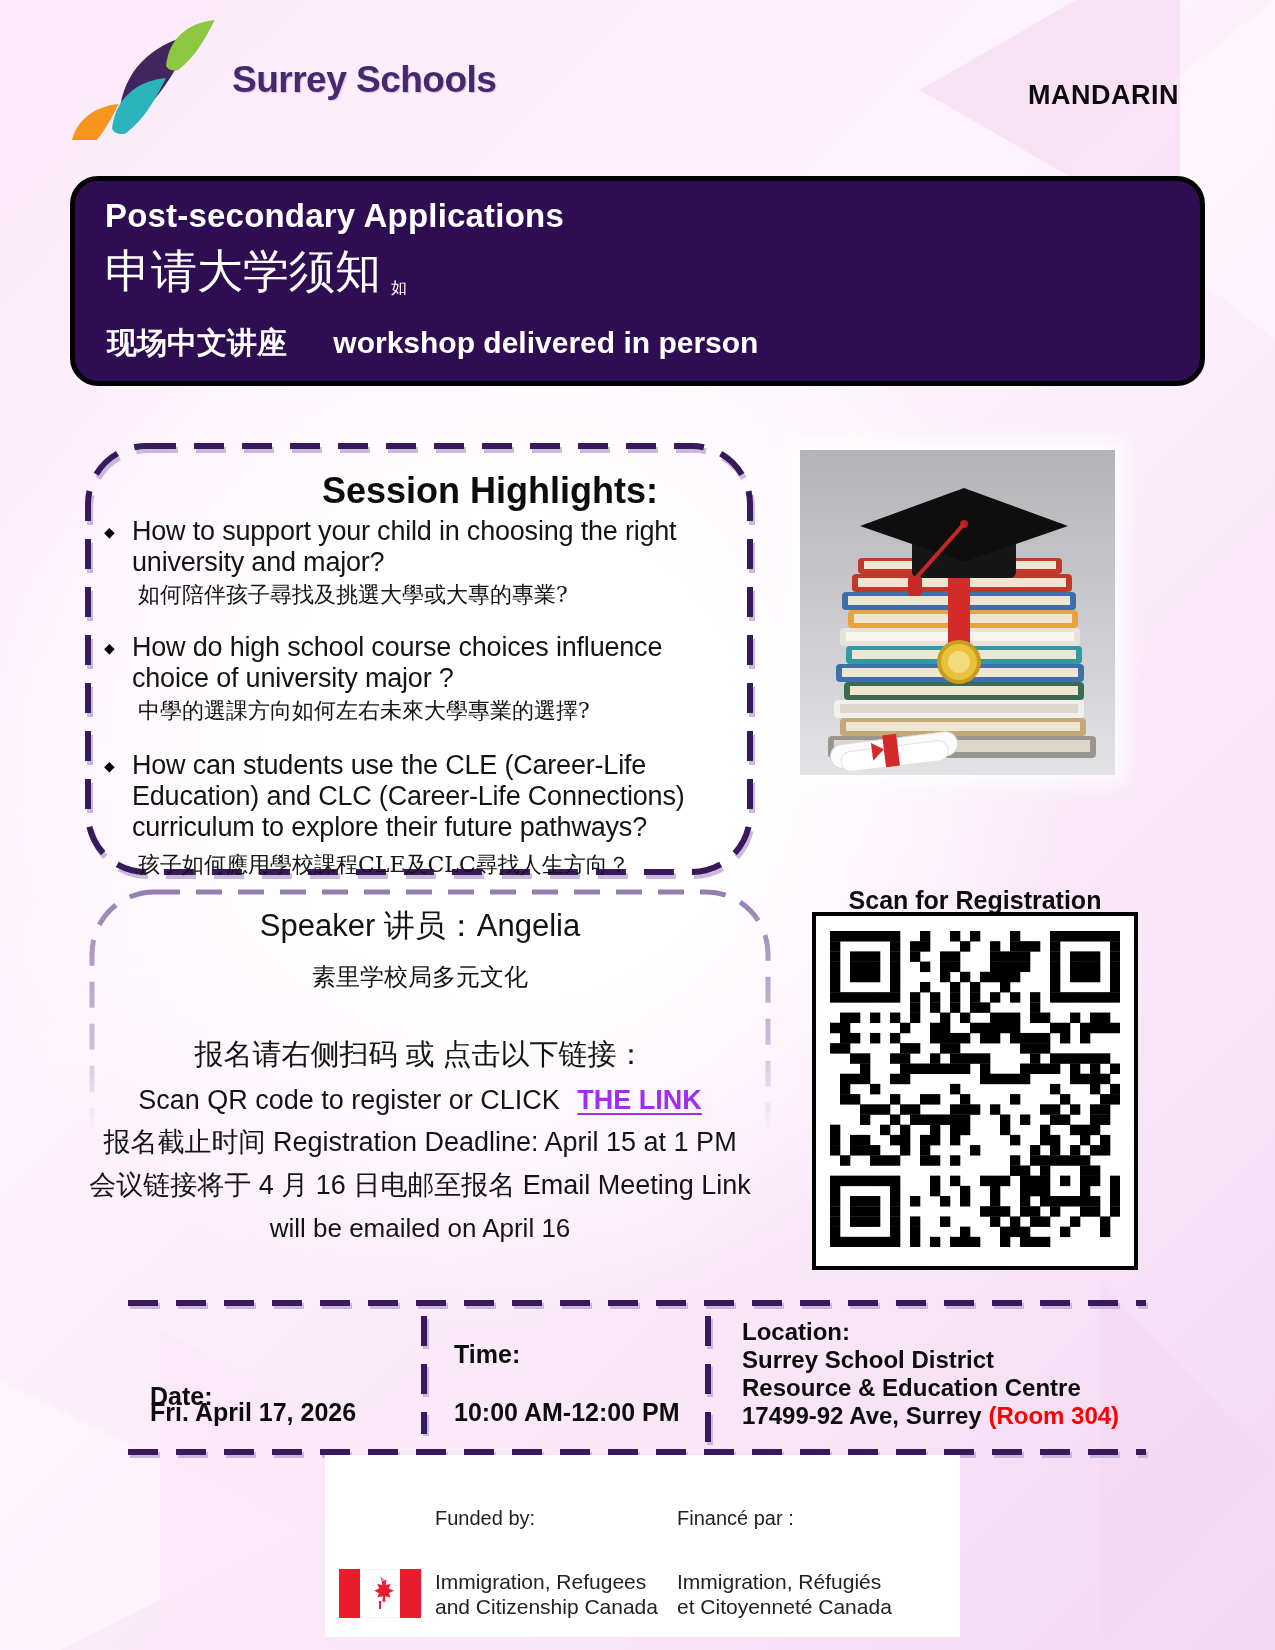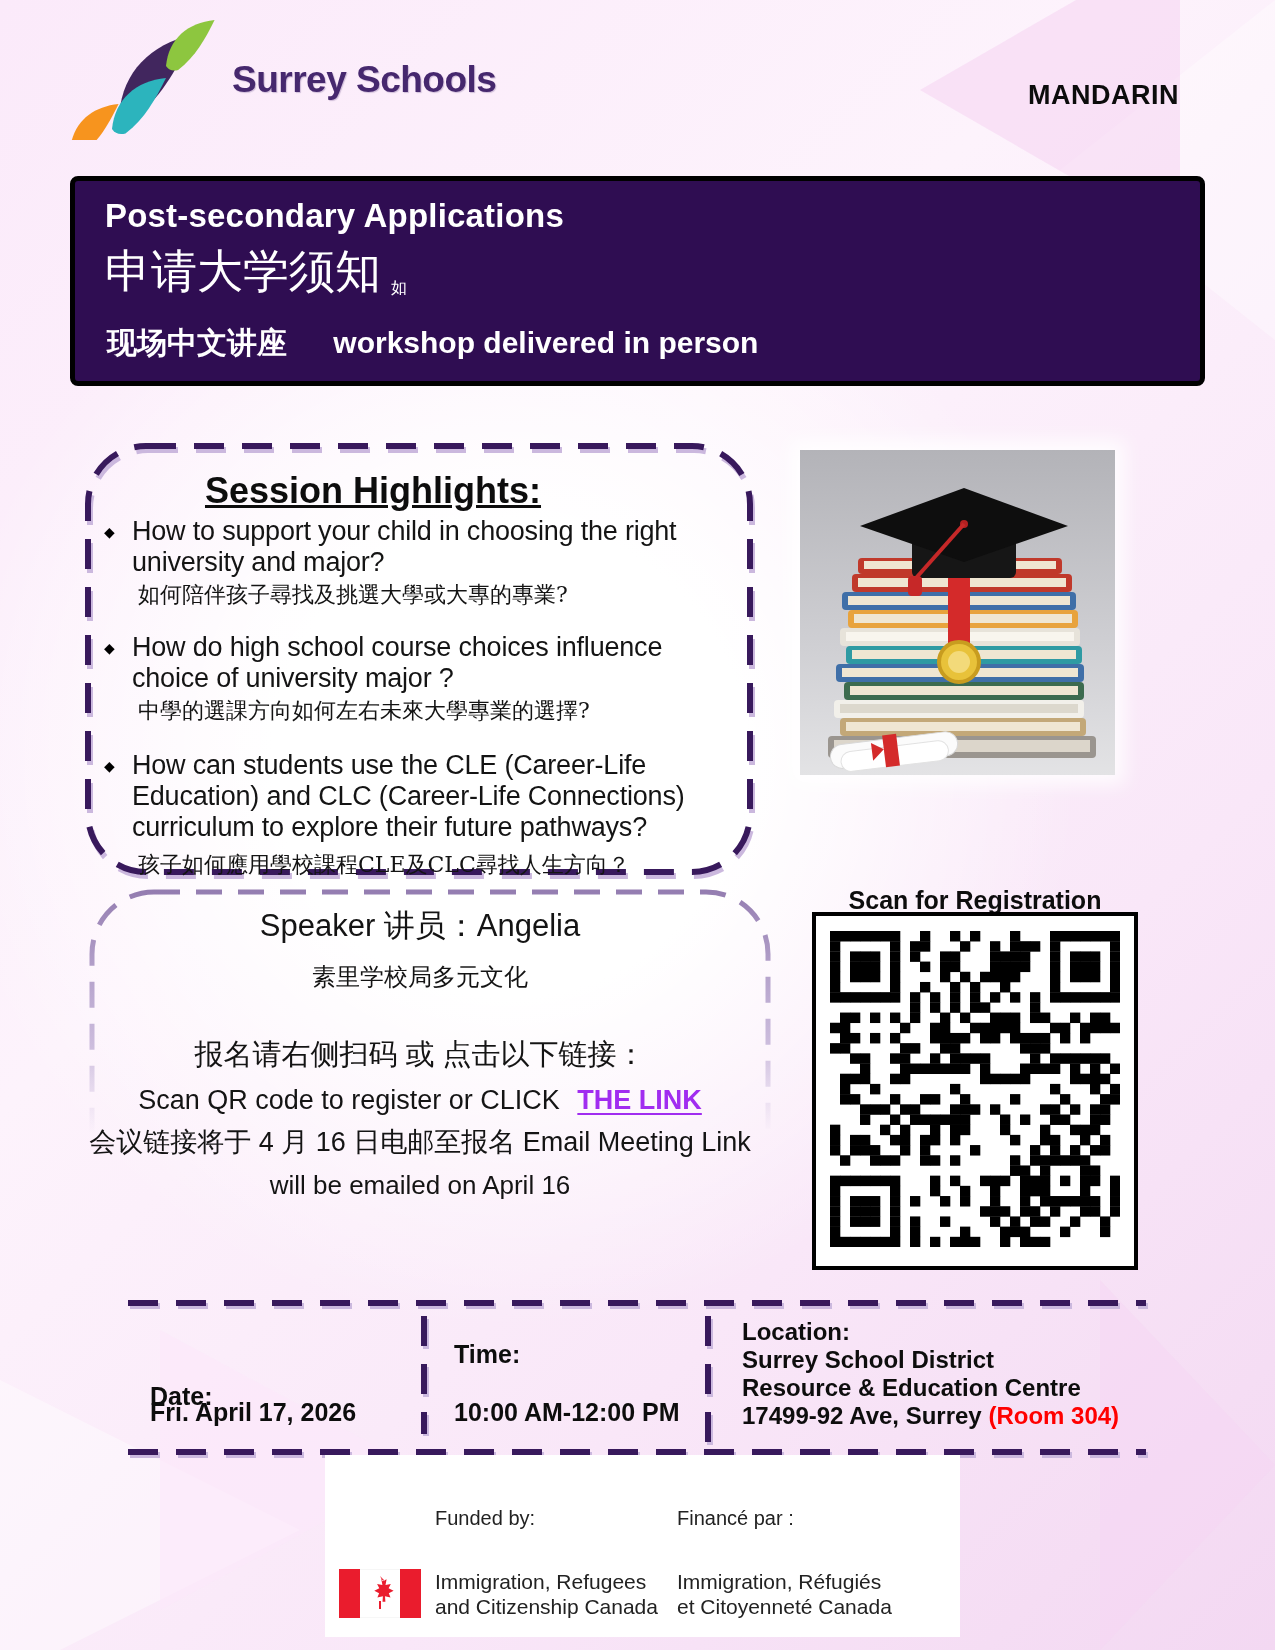--- a/index.html
+++ b/index.html
@@ -14,33 +14,33 @@
   .tri { position:absolute; pointer-events:none; }
 
   
   .logo-wrap { position:absolute; left:70px; top:18px; display:flex; align-items:center; }
   .logo-text { margin-left:12px; color:#46286e; font-weight:bold; font-size:37px; line-height:41px; letter-spacing:-0.5px; text-shadow:1px 1px 1px rgba(70,40,110,0.25); }
   .mandarin { position:absolute; left:1028px; top:80px; font-size:27px; font-weight:bold; color:#0c0c0c; letter-spacing:0.5px; }
 
   
   .hero {
     position:absolute; left:70px; top:176px; width:1135px; height:210px;
-    background:#2f0d52; border:5px solid #000; border-radius:8px; color:#fff; padding:16px 30px;
+    background:#2f0d52; border:5px solid #000; border-radius:28px; color:#fff; padding:16px 30px;
   }
   .hero-title { font-size:33px; font-weight:bold; letter-spacing:0.2px; }
   .hero-zh { font-family:"DejaVu Serif","Liberation Serif",serif; font-size:46px; margin-top:6px; font-weight:normal; }
   .hero-zh .small { font-size:16px; position:relative; top:6px; margin-left:10px; }
   .hero-sub { position:absolute; left:32px; top:142px; font-size:30px; font-weight:bold; }
   .hero-sub .en { margin-left:38px; }
 
   
   .dashes { position:absolute; left:0; top:0; pointer-events:none; }
 
   
-  .hl-title { position:absolute; left:88px; top:470px; width:640px; text-align:center; font-size:36px; font-weight:bold; color:#0d0d0d; padding-right:70px;text-decoration:underline; }
+  .hl-title { position:absolute; left:88px; top:470px; width:640px; text-align:right; font-size:36px; font-weight:bold; color:#0d0d0d; padding-right:70px; }
   .hl-body { position:absolute; left:132px; top:516px; width:614px; color:#141414; }
   .bullet { position:relative; margin-bottom:14px; }
   .bullet .diamond { position:absolute; left:-28px; top:8px; font-size:14px; color:#000; }
   .bullet .en { font-size:27px; line-height:31px; letter-spacing:-0.2px; }
   .bullet .zh { font-family:"DejaVu Serif","Liberation Serif",serif; font-size:22px; line-height:27px; margin-top:3px; padding-left:6px; }
   .bullet.b3 .zh { margin-top:8px; }
 
   
   .photo {
     position:absolute; left:800px; top:450px; width:315px; height:325px;
@@ -208,20 +208,21 @@
   <div class="scan-label">Scan for Registration</div>
 
   <div class="reg">
     <div class="sp1">Speaker 讲员：Angelia</div>
     <div class="sp2">素里学校局多元文化</div>
     <div class="l1">报名请右侧扫码 或 点击以下链接：</div>
     <div class="l2">
       <span>Scan QR code to register or CLICK</span>
       <a class="link" href="#" style="margin-left:10px;font-weight:bold;">THE LINK</a>
     </div>
+    <div class="l3">报名截止时间 Registration Deadline: April 15 at 1 PM</div>
     <div class="l4">会议链接将于 4 月 16 日电邮至报名 Email Meeting Link</div>
     <div class="l5">will be emailed on April 16</div>
   </div>
 
   <div class="qr">
     <div id="qrbox" style="width:100%;height:100%;"><svg width="290" height="316" viewBox="0 0 290 316" xmlns="http://www.w3.org/2000/svg">
           <rect width="290" height="316" fill="#fff"></rect>
           <rect x="0.00" y="0.00" width="10.30" height="10.49" fill="#000"></rect>
           <rect x="10.00" y="0.00" width="10.30" height="10.49" fill="#000"></rect>
           <rect x="20.00" y="0.00" width="10.30" height="10.49" fill="#000"></rect>

